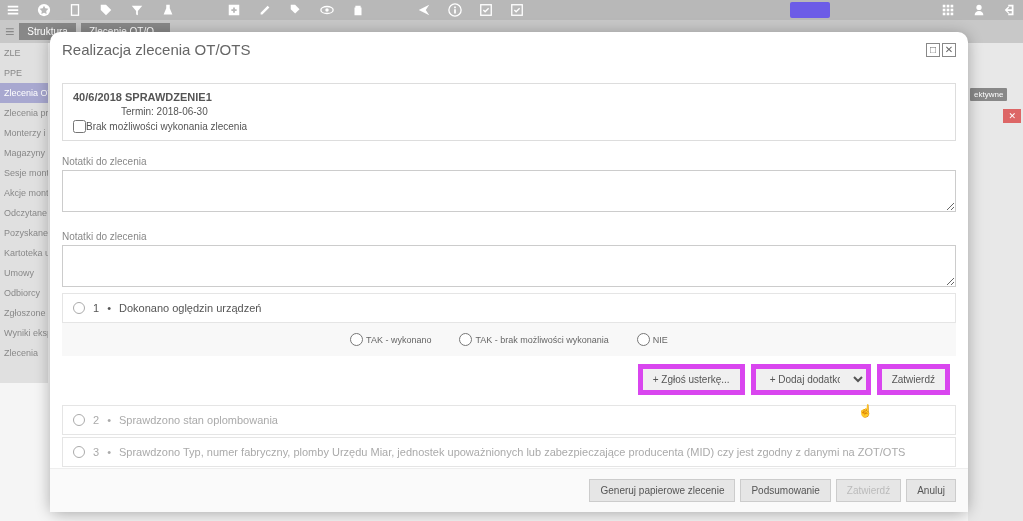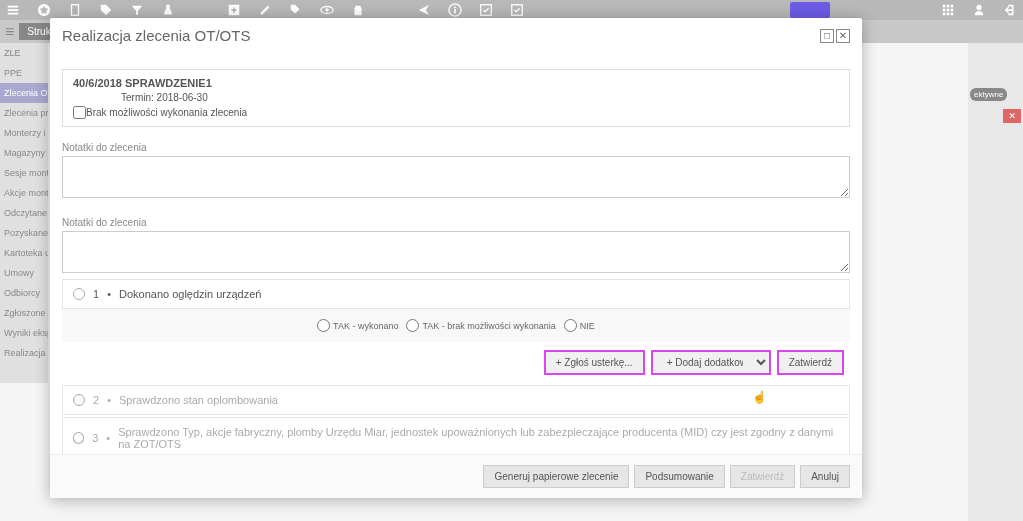--- a/index.html
+++ b/index.html
@@ -17,25 +17,25 @@
     .secondary-bar .menu-icon { color: #888; }
     .secondary-bar .tab { background: #888; color: #fff; font-size: 10px; padding: 3px 8px; }
     
     
     .sidebar { position: absolute; left: 0; top: 43px; width: 48px; height: 340px; background: #e0e0e0; overflow: hidden; }
     .sidebar-item { font-size: 9px; color: #888; padding: 5px 4px; white-space: nowrap; overflow: hidden; }
     .sidebar-item.active { background: #a8a8d0; color: #fff; }
     
     
     .right-fragment { position: absolute; right: 0; top: 43px; width: 55px; height: 478px; background: #e8e8e8; }
-    .right-fragment .badge { background: #888; color: #fff; font-size: 8px; padding: 2px 4px; border-radius: 6px; margin: 2px; display: inline-block; }
+    .right-fragment .badge { background: #888; color: #fff; font-size: 8px; padding: 2px 4px; border-radius: 1px; margin: 2px; display: inline-block; }
     .right-fragment .close-x { background: #d66; color: #fff; padding: 2px 5px; font-size: 9px; }
     
     
-    .modal { position: absolute; left: 50px; top: 18px; width: 812px; height: 480px; background: #fff; box-shadow: 0 2px 15px rgba(0,0,0,0.3); border-radius: 2px; display: flex; flex-direction: column; }
+    .modal { position: absolute; left: 50px; top: 32px; width: 918px; height: 480px; background: #fff; box-shadow: 0 2px 15px rgba(0,0,0,0.3); border-radius: 10px; display: flex; flex-direction: column; }
     .modal-header { padding: 9px 12px; display: flex; align-items: center; }
     .modal-title { font-size: 15px; font-weight: normal; color: #666; }
     .modal-header-icons { margin-left: auto; display: flex; gap: 2px; }
     .modal-header-icons .hicon { width: 14px; height: 14px; border: 1px solid #888; display: flex; align-items: center; justify-content: center; font-size: 10px; color: #666; cursor: pointer; }
     
     .modal-body { flex: 1; padding: 16px 12px; overflow-y: auto; position: relative; }
     
     .order-info { border: 1px solid #ddd; padding: 7px 10px; margin-bottom: 6px; font-size: 10px; color: #555; }
     .order-info .order-title { font-weight: bold; font-size: 11px; margin-bottom: 3px; }
     .order-info .termin { margin-bottom: 3px; margin-left: 48px; }
@@ -45,25 +45,25 @@
     .textarea-box { width: 100%; height: 42px; border: 1px solid #ccc; resize: vertical; font-size: 10px; padding: 4px; }
     
     .czynnosci { background: #eaeaea; font-size: 11px; color: #666; padding: 5px 8px; margin-top: 4px; }
     
     .task-row { border: 1px solid #e5e5e5; padding: 8px 10px; font-size: 11px; color: #555; display: flex; align-items: center; gap: 8px; margin-top: 2px; }
     .task-row .radio-outer { width: 12px; height: 12px; border: 1px solid #aaa; border-radius: 50%; }
     .task-row.faded { color: #aaa; }
     
     .confirmation-block { background: #f8f8f8; padding: 10px; font-size: 10px; text-align: center; }
     .confirmation-block .conf-label { color: #777; margin-bottom: 8px; }
-    .confirmation-block .radio-opts { display: flex; justify-content: center; gap: 8px; color: #666; font-size: 9px; }
+    .confirmation-block .radio-opts { display: flex; justify-content: center; gap: 28px; color: #666; font-size: 9px; }
     .confirmation-block .radio-opts label { display: flex; align-items: center; gap: 3px; }
     
     .task-actions { display: flex; justify-content: flex-end; gap: 6px; padding: 8px 6px; }
-    .task-actions button, .task-actions select { font-size: 10px; padding: 4px 10px; background: #f0f0f0; border: 2px solid #d946ef; cursor: pointer; color: #555; }
+    .task-actions button, .task-actions select { font-size: 10px; padding: 4px 10px; background: #f0f0f0; border: 5px solid #d946ef; cursor: pointer; color: #555; }
     .task-actions select { width: 120px; }
     
     .modal-footer { padding: 10px 12px; display: flex; justify-content: flex-end; gap: 5px; border-top: 1px solid #eee; background: #fafafa; }
     .modal-footer button { font-size: 10px; padding: 5px 10px; background: #e6e6e6; border: 1px solid #ccc; cursor: pointer; color: #555; }
     .modal-footer button.disabled { color: #bbb; }
     
     .cursor-hand { position: absolute; right: 95px; bottom: 50px; font-size: 12px; color: #333; }
     
     input[type=checkbox], input[type=radio] { margin: 0; }
   </style>
@@ -198,21 +198,21 @@
   <div class="sidebar-item">Magazyny</div>
   <div class="sidebar-item">Sesje monter</div>
   <div class="sidebar-item">Akcje monter</div>
   <div class="sidebar-item">Odczytane da</div>
   <div class="sidebar-item">Pozyskane ukl</div>
   <div class="sidebar-item">Kartoteka urz</div>
   <div class="sidebar-item">Umowy</div>
   <div class="sidebar-item">Odbiorcy</div>
   <div class="sidebar-item">Zgłoszone ble</div>
   <div class="sidebar-item">Wyniki ekspor</div>
-  <div class="sidebar-item">Realizacja</div>
+  <div class="sidebar-item">Zlecenia</div>
 </div>
 
 <div class="right-fragment">
   <div style="height:40px"></div>
   <div class="badge">ektywne</div>
   <div style="text-align:right;padding:2px"><span class="close-x">✕</span></div>
 </div>
 
 <div class="modal">
   <div class="modal-header">
@@ -282,21 +282,21 @@
       <span class="radio-outer"></span>
       <span>2</span>
       <span>•</span>
       <span>Sprawdzono stan oplombowania</span>
     </div>
     
     <div class="task-row faded">
       <span class="radio-outer"></span>
       <span>3</span>
       <span>•</span>
-      <span>Sprawdzono Typ, akcje fabryczny, plomby Urzędu Miar, jednostek upoważnionych lub zabezpieczające producenta (MID) czy jest zgodny z danymi na ZOT/OTS</span>
+      <span>Sprawdzono Typ, numer fabryczny, plomby Urzędu Miar, jednostek upoważnionych lub zabezpieczające producenta (MID) czy jest zgodny z danymi na ZOT/OTS</span>
     </div>
     
     
     
     <span class="cursor-hand">☝</span>
   </div>
 
   <div class="modal-footer">
     <button>Generuj papierowe zlecenie</button>
     <button>Podsumowanie</button>

